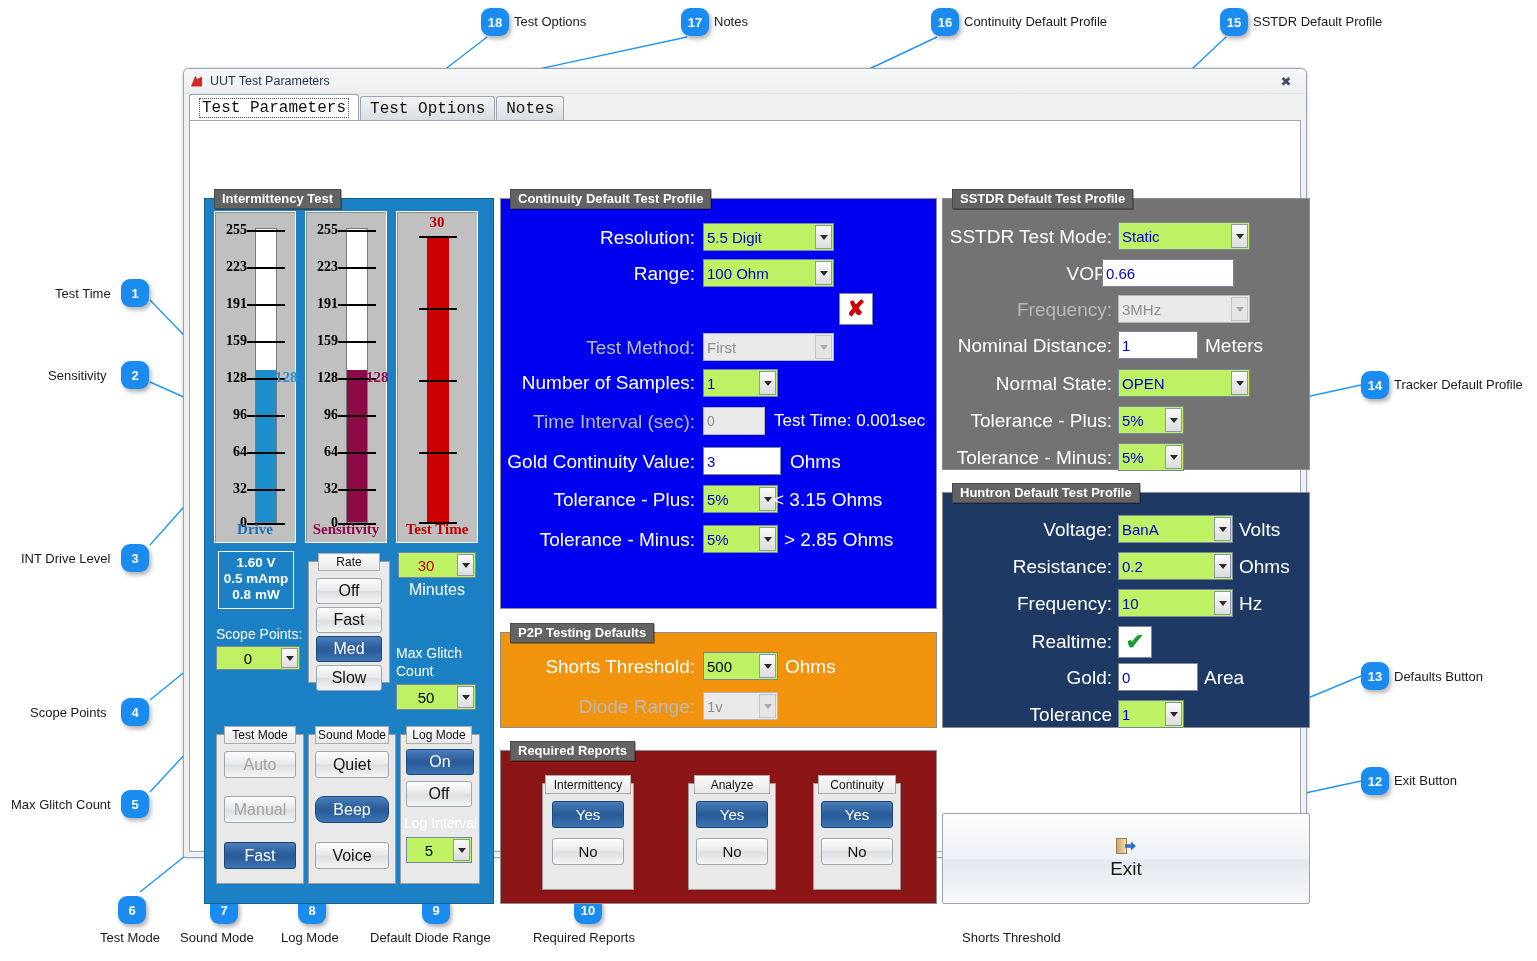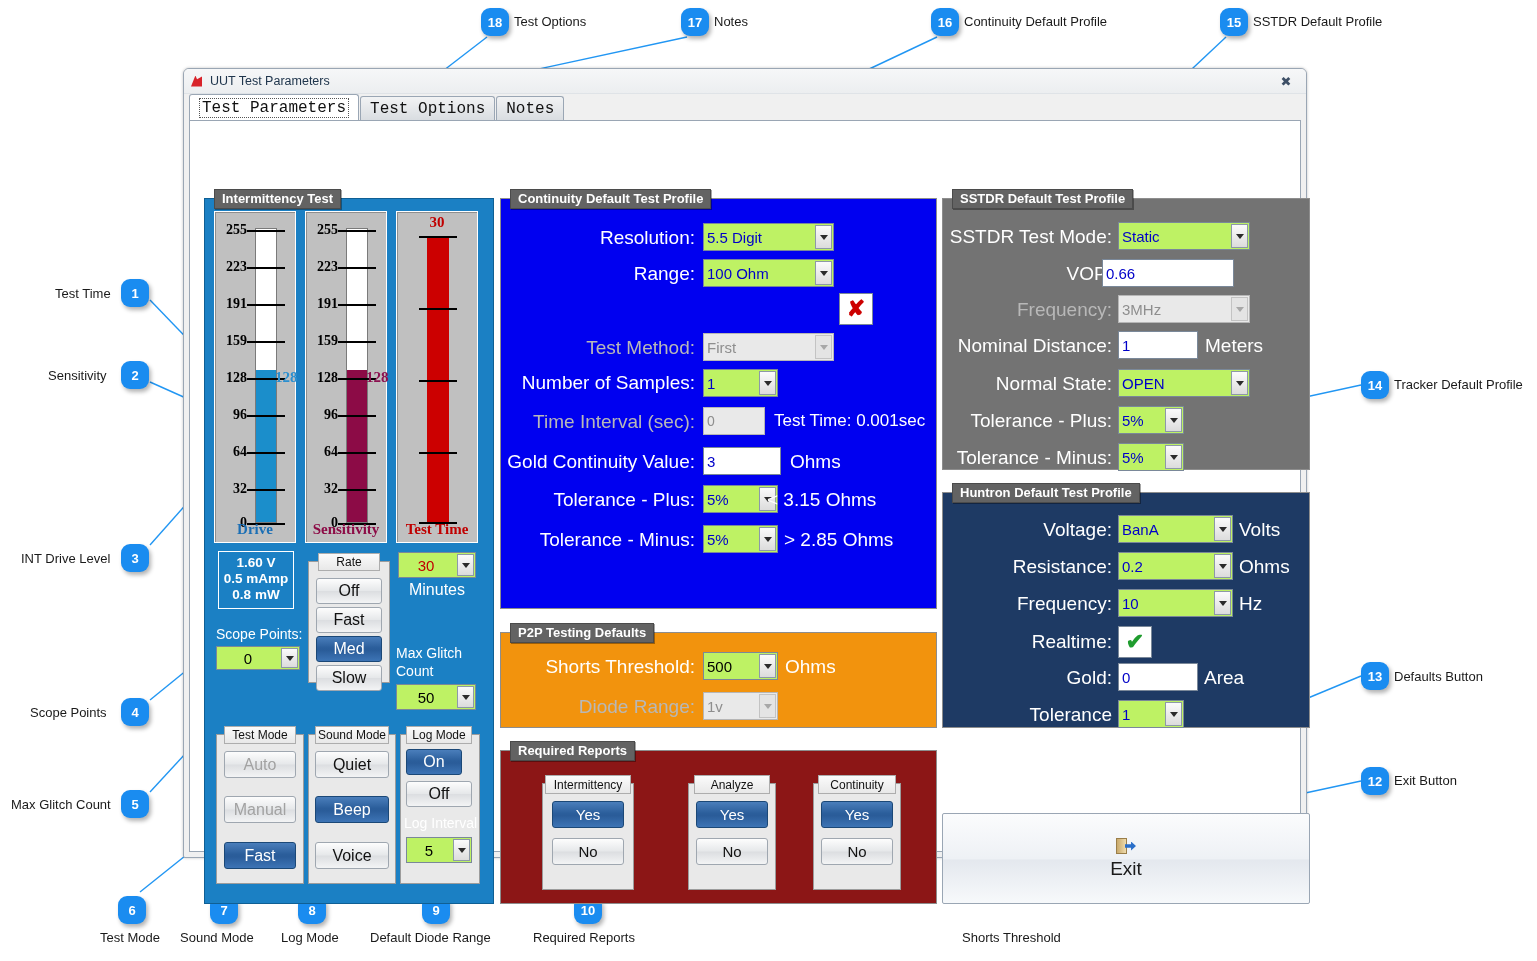--- a/index.html
+++ b/index.html
@@ -467,30 +467,30 @@
           </div>
         <div class="btn sel" style="left:20px; top:653px; width:72px; height:27px;">
             <span>Fast</span>
           </div>
 
         <div class="subframe" style="left:104px; top:545px; width:88px; height:150px;"></div>
         <div class="mini-cap" style="left:111px; top:537px; width:74px; height:18px;">Sound Mode</div>
         <div class="btn" style="left:111px; top:562px; width:74px; height:27px;">
             <span>Quiet</span>
           </div>
-        <div class="btn sel" style="left:111px; top:607px; width:74px; height:27px;">
+        <div class="btn sel" style="left:111px; top:607px; width:74px; height:27px;border-radius:9px;">
             <span>Beep</span>
           </div>
         <div class="btn" style="left:111px; top:653px; width:74px; height:27px;">
             <span>Voice</span>
           </div>
 
         <div class="subframe" style="left:196px; top:545px; width:80px; height:150px;"></div>
         <div class="mini-cap" style="left:202px; top:537px; width:66px; height:18px;">Log Mode</div>
-        <div class="btn sel" style="left:202px; top:560px; width:56px; height:26px;">
+        <div class="btn sel" style="left:202px; top:560px; width:68px; height:26px;">
             <span>On</span>
           </div>
         <div class="btn" style="left:202px; top:592px; width:66px; height:26px;">
             <span>Off</span>
           </div>
         <div class="blue-lbl" style="left:200px; top:626px; font-size:14px;">Log Interval</div>
         <div class="combo" style="left:202px; top:648px; width:66px; height:26px;">
           <div class="cval blk" style="text-align:center; padding-right:4px;">5</div>
           <div class="carrow"></div>
         </div>
@@ -538,21 +538,21 @@
         <div class="tbox" style="left:203px; top:258px; width:78px; height:28px;">
           <span>3</span>
         </div>
         <div class="funit" style="left:290px; top:262px;">Ohms</div>
 
         <div class="flbl" style="left:25px; top:300px; width:170px;">Tolerance - Plus:</div>
         <div class="combo" style="left:203px; top:296px; width:75px; height:28px;">
           <div class="cval">5%</div>
           <div class="carrow"></div>
         </div>
-        <div class="funit" style="left:267px; top:300px;">&lt; 3.15 Ohms</div>
+        <div class="funit" style="left:273px; top:300px;">&lt; 3.15 Ohms</div>
 
         <div class="flbl" style="left:15px; top:340px; width:180px;">Tolerance - Minus:</div>
         <div class="combo" style="left:203px; top:336px; width:75px; height:28px;">
           <div class="cval">5%</div>
           <div class="carrow"></div>
         </div>
         <div class="funit" style="left:284px; top:340px;">&gt; 2.85 Ohms</div>
       </div>
 
       <div class="group" id="grp-p2p" style="left:310px; top:502px; width:437px; height:105px;">

